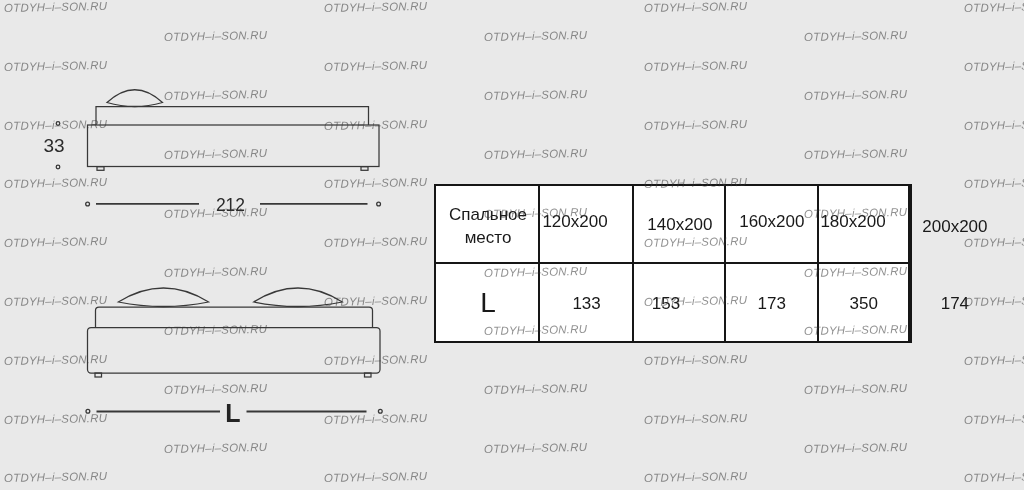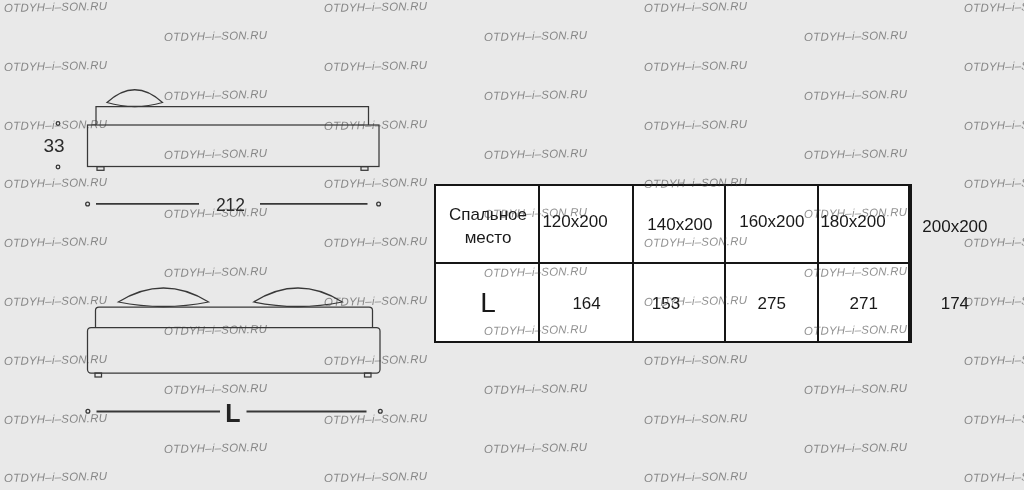--- a/index.html
+++ b/index.html
@@ -109,27 +109,27 @@
   <div class="cell" style="left:243.9px;top:38px">140x200</div>
 
   <div class="cell" style="left:335.8px;top:34.5px">160x200</div>
 
   <div class="cell" style="left:417px;top:34.5px">180x200</div>
 
   <div class="cell" style="left:518.9px;top:40px">200x200</div>
 
   <div class="cell" style="left:52px;top:115.5px;font-size:28px">L</div>
 
-  <div class="cell" style="left:150.6px;top:117px">164</div>
+  <div class="cell" style="left:150.6px;top:117px">133</div>
 
   <div class="cell" style="left:230px;top:117px">153</div>
 
-  <div class="cell" style="left:335.8px;top:117px">275</div>
+  <div class="cell" style="left:335.8px;top:117px">173</div>
 
-  <div class="cell" style="left:427.8px;top:117px">271</div>
+  <div class="cell" style="left:427.8px;top:117px">350</div>
 
   <div class="cell" style="left:518.9px;top:117px">174</div>
 </div>
 
 <div class="wm" style="left:4px;top:2.9px">OTDYH–i–SON.RU</div>
 <div class="wm" style="left:324px;top:2.9px">OTDYH–i–SON.RU</div>
 <div class="wm" style="left:644px;top:2.9px">OTDYH–i–SON.RU</div>
 <div class="wm" style="left:964px;top:2.9px">OTDYH–i–SON.RU</div>
 <div class="wm" style="left:164px;top:32.3px">OTDYH–i–SON.RU</div>
 <div class="wm" style="left:484px;top:32.3px">OTDYH–i–SON.RU</div>

